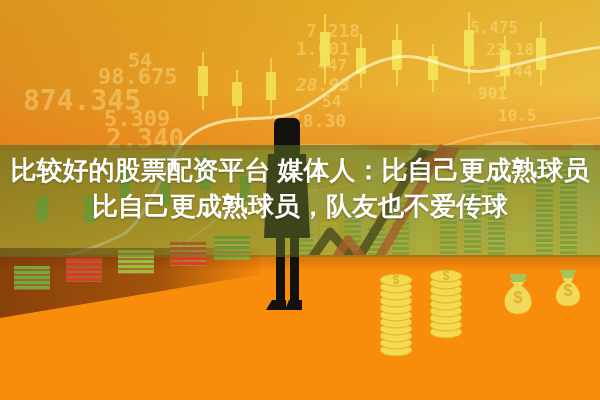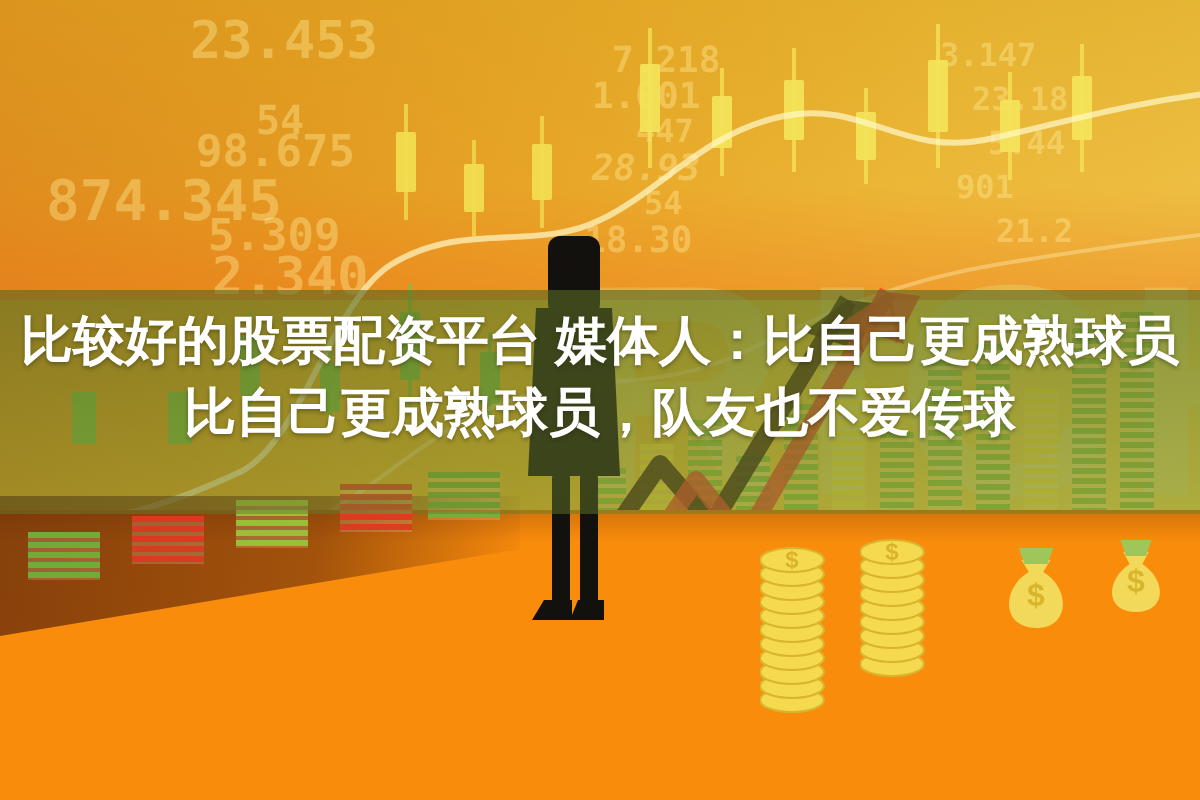--- a/index.html
+++ b/index.html
@@ -52,37 +52,36 @@
 <body>
 
 <div id="stage">
 
   <div class="bg-base"></div>
   <div class="bg-upper-wash"></div>
 
   <div class="ghostword">RICH</div>
 
   <div class="numlayer" id="numlayer">
-      <span style="left: 95px; top: 6px; font-size: 26px;">23.453</span>
       <span style="left: 128px; top: 48px; font-size: 20px;">54</span>
       <span style="left: 98px; top: 64px; font-size: 22px; text-align: center;">98.675</span>
       <span style="left: 23px; top: 84px; font-size: 28px;">874.345</span>
       <span style="left: 104px; top: 106px; font-size: 22px; text-align: center;">5.309</span>
       <span style="left: 106px; top: 124px; font-size: 26px;">2.340</span>
       <span style="left: 306px; top: 20px; font-size: 18px;">7.218</span>
       <span style="left: 296px; top: 38px; font-size: 18px;">1.001</span>
       <span style="left: 318px; top: 56px; font-size: 16px;">447</span>
       <span style="left: 296px; top: 74px; font-size: 18px; font-style: italic;">28.93</span>
       <span style="left: 322px; top: 92px; font-size: 16px;">54</span>
       <span style="left: 292px; top: 110px; font-size: 18px;">18.30</span>
-      <span style="left: 470px; top: 18px; font-size: 16px;">3.147</span>
+      <span style="left: 470px; top: 18px; font-size: 16px;">5.475</span>
       <span style="left: 486px; top: 40px; font-size: 16px;">23.18</span>
       <span style="left: 494px; top: 62px; font-size: 16px;">5.44</span>
       <span style="left: 478px; top: 84px; font-size: 16px;">901</span>
-      <span style="left: 498px; top: 106px; font-size: 16px;">21.2</span>
+      <span style="left: 498px; top: 106px; font-size: 16px;">10.5</span>
     </div>
 
   <div id="candlelayer" style="position:absolute;inset:0;">
       <div class="wick" style="left: 324px; top: 14px; height: 70px; background: rgb(244, 228, 90); opacity: 0.75;"></div>
       <div class="candle" style="left: 320px; top: 32px; width: 10px; height: 34px; background: rgb(244, 228, 90); opacity: 0.92;"></div>
       <div class="wick" style="left: 360px; top: 34px; height: 54px; background: rgb(244, 228, 90); opacity: 0.75;"></div>
       <div class="candle" style="left: 356px; top: 48px; width: 10px; height: 26px; background: rgb(244, 228, 90); opacity: 0.92;"></div>
       <div class="wick" style="left: 396px; top: 24px; height: 62px; background: rgb(244, 228, 90); opacity: 0.75;"></div>
       <div class="candle" style="left: 392px; top: 40px; width: 10px; height: 30px; background: rgb(244, 228, 90); opacity: 0.92;"></div>
       <div class="wick" style="left: 432px; top: 44px; height: 48px; background: rgb(244, 228, 90); opacity: 0.75;"></div>

